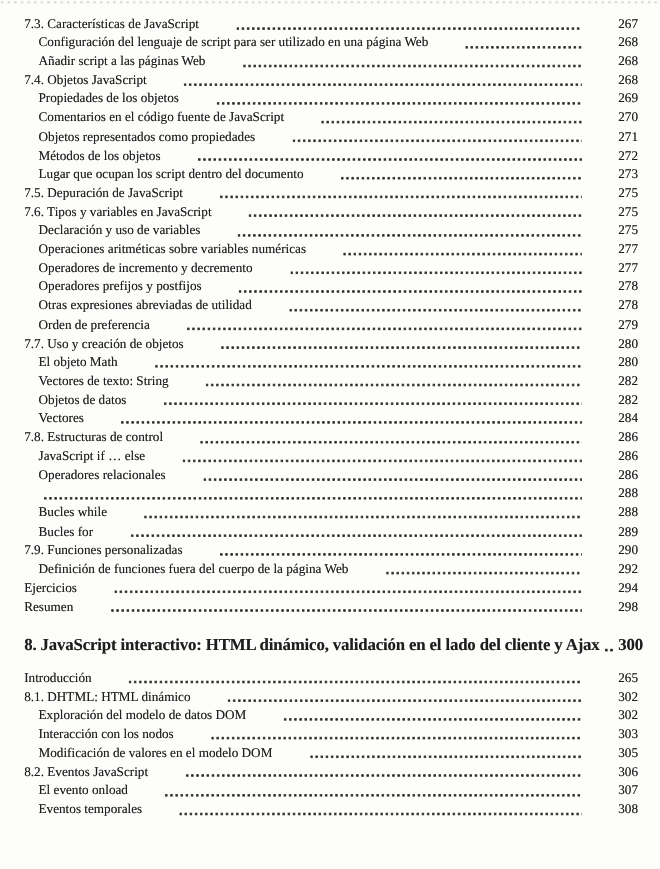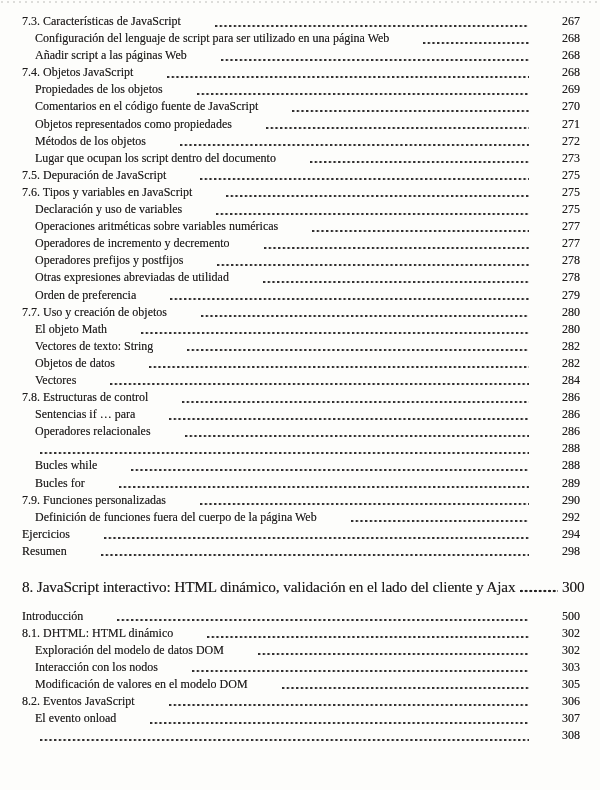--- a/index.html
+++ b/index.html
@@ -61,21 +61,21 @@
     min-width: 26px;
     text-align: left;
   }
   .chapter-heading {
     display: flex;
     margin-top: 16px;
     margin-bottom: 10.5px;
     height: 21px;
     line-height: 21px;
     font-size: 15.3px;
-    font-weight: normal;
+    font-weight: bold;
     letter-spacing: -0.15px;
     white-space: nowrap;
     overflow: hidden;
     text-shadow: 0 0 0.4px rgba(20,18,18,0.5);
   }
   .chapter-heading .leader {
     margin-bottom: 4px;
     background-image: radial-gradient(circle at 1.3px 2px, #242222 1.15px, rgba(0,0,0,0) 1.55px);
   }
 </style>
@@ -197,21 +197,21 @@
         <span class="label">Vectores</span>
         <span class="leader"></span>
         <span class="pagenum">284</span>
       </div>
       <div class="row" data-level="0">
         <span class="label">7.8. Estructuras de control</span>
         <span class="leader"></span>
         <span class="pagenum">286</span>
       </div>
       <div class="row" data-level="1">
-        <span class="label">Sentencias if … para</span>
+        <span class="label">JavaScript if … else</span>
         <span class="leader"></span>
         <span class="pagenum">286</span>
       </div>
       <div class="row" data-level="1">
         <span class="label">Operadores relacionales</span>
         <span class="leader"></span>
         <span class="pagenum">286</span>
       </div>
       <div class="row" data-level="1">
         <span class="leader"></span>
@@ -253,21 +253,21 @@
     <span class="label">8. JavaScript interactivo: HTML dinámico, validación en el lado del cliente y Ajax</span>
     <span class="leader"></span>
     <span class="pagenum">300</span>
   </div>
 
   <div class="toc-block">
 
   <div class="row" data-level="0">
         <span class="label">Introducción</span>
         <span class="leader"></span>
-        <span class="pagenum">500</span>
+        <span class="pagenum">265</span>
       </div>
       <div class="row" data-level="0">
         <span class="label">8.1. DHTML: HTML dinámico</span>
         <span class="leader"></span>
         <span class="pagenum">302</span>
       </div>
       <div class="row" data-level="1">
         <span class="label">Exploración del modelo de datos DOM</span>
         <span class="leader"></span>
         <span class="pagenum">302</span>
@@ -286,18 +286,19 @@
         <span class="label">8.2. Eventos JavaScript</span>
         <span class="leader"></span>
         <span class="pagenum">306</span>
       </div>
       <div class="row" data-level="1">
         <span class="label">El evento onload</span>
         <span class="leader"></span>
         <span class="pagenum">307</span>
       </div>
       <div class="row" data-level="1">
+        <span class="label">Eventos temporales</span>
         <span class="leader"></span>
         <span class="pagenum">308</span>
       </div>
     </div>
 
 </div>
 
 </body></html>

